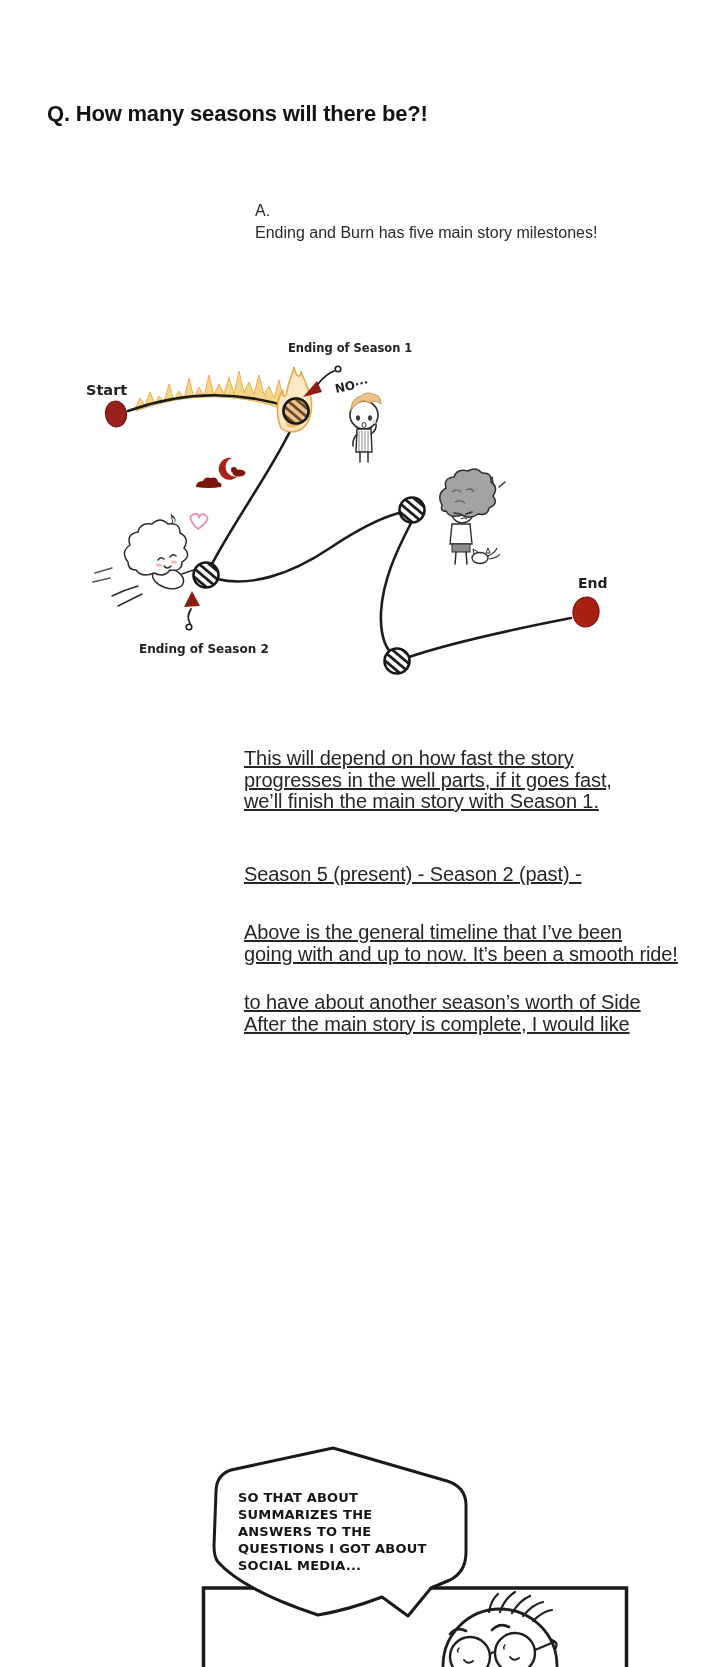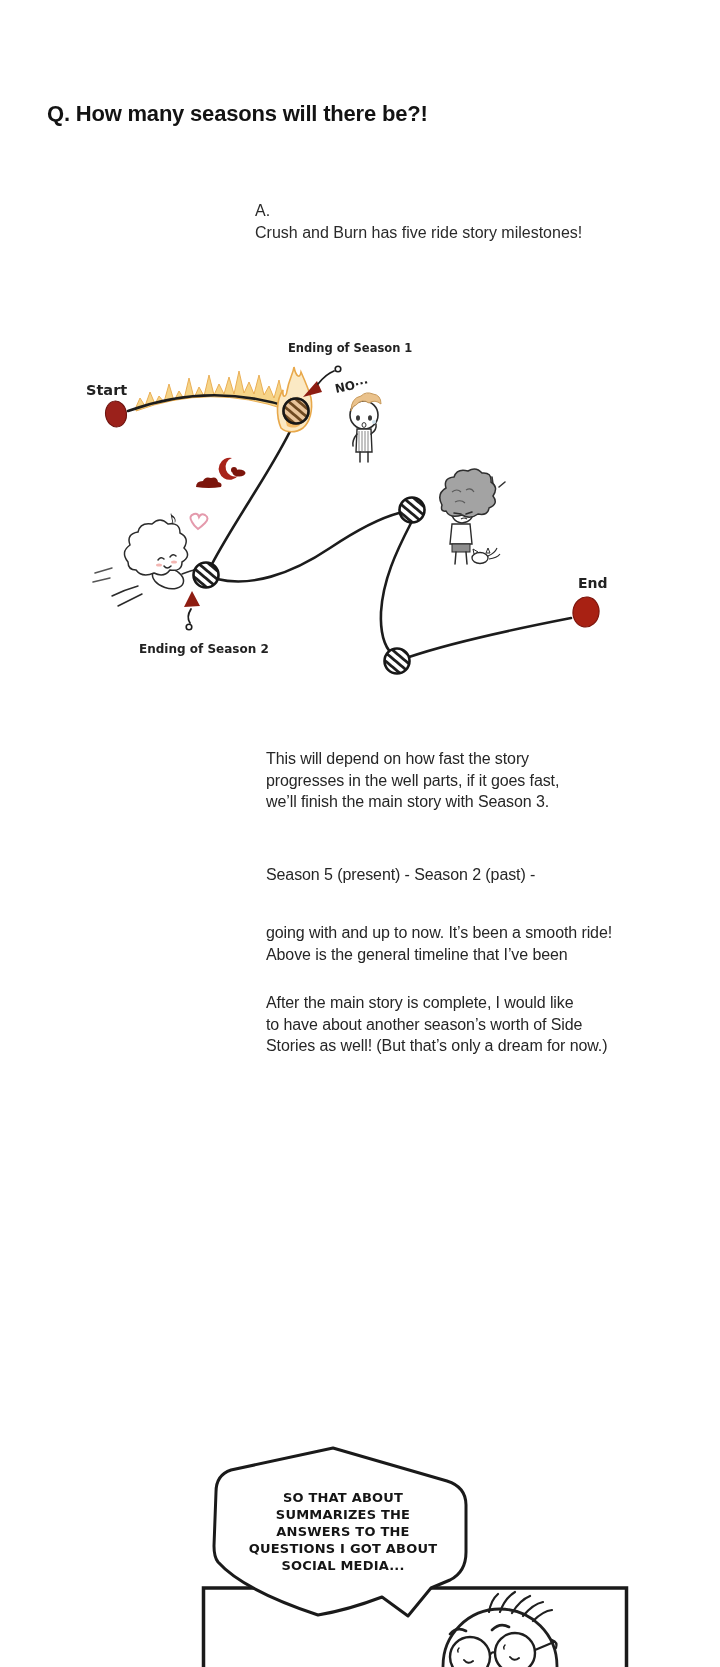--- a/index.html
+++ b/index.html
@@ -1,41 +1,41 @@
 <!DOCTYPE html>
 <html><head>
 <meta charset="utf-8">
 <style>
   html,body{margin:0;padding:0;background:#ffffff;}
   .page{position:relative;width:720px;height:1667px;background:#ffffff;overflow:hidden;
         font-family:"Liberation Sans",sans-serif;color:#232323;padding-left:8px;}
   .question{position:absolute;left:47px;top:101px;margin:0;font-size:22px;font-weight:700;
             letter-spacing:-0.2px;color:#131313;}
   .answer-block{position:absolute;left:255px;top:200px;font-size:16px;line-height:22px;color:#2a2a2a;}
-  .para{position:absolute;left:266px;font-size:16px;line-height:21.5px;color:#262626;letter-spacing:-0.1px;}
+  .para{position:absolute;left:244px;font-size:20px;line-height:21.5px;color:#262626;letter-spacing:-0.1px;text-decoration:underline;}
   .p1{top:748px}.p2{top:864px}.p3{top:922px}.p4{top:992px}
   .diagram-svg{position:absolute;left:0;top:280px;width:720px;height:420px;}
   .bottom-svg{position:absolute;left:0;top:1355px;width:720px;height:312px;}
   .hw{font-family:"DejaVu Sans",sans-serif;font-weight:700;fill:#222222;}
-  .bubble-text{position:absolute;left:238px;top:1489px;width:210px;text-align:center;
+  .bubble-text{position:absolute;left:238px;top:1489px;width:210px;text-align:left;
                font-family:"DejaVu Sans",sans-serif;font-size:13px;font-weight:700;
                line-height:17px;letter-spacing:0.2px;color:#151515;z-index:5;}
   .ln{stroke:#1c1c1c;stroke-width:2.6;fill:none;stroke-linecap:round;}
   .sk{stroke:#2b2b2b;stroke-width:1.5;fill:none;stroke-linecap:round;}
 </style>
 </head>
 <body>
 
 <div class="page">
 
   <h1 class="question">Q. How many seasons will there be?!</h1>
 
   <div class="answer-block">
     <div>A.</div>
-    <div>Crush and Burn has five ride story milestones!</div>
+    <div>Ending and Burn has five main story milestones!</div>
   </div>
 
   <svg class="diagram-svg" viewBox="0 280 720 420">
     <defs>
       <pattern id="hatch" width="6.5" height="6.5" patternUnits="userSpaceOnUse" patternTransform="rotate(-50)">
         <rect width="6.5" height="6.5" fill="#ffffff"></rect>
         <rect width="2.8" height="6.5" fill="#1f1f1f"></rect>
       </pattern>
     </defs>
 
@@ -127,33 +127,32 @@
 
     <circle cx="397" cy="661" r="12.5" fill="url(#hatch)" stroke="#171717" stroke-width="2.6"></circle>
 
     <ellipse cx="586" cy="612" rx="13" ry="15" transform="rotate(8 586 612)" fill="#a82113" stroke="#7e150c" stroke-width="1.2"></ellipse>
     <text class="hw" x="578" y="588" font-size="14">End</text>
   </svg>
 
   <div class="para p1">
     <div>This will depend on how fast the story</div>
     <div>progresses in the well parts, if it goes fast,</div>
-    <div>we’ll finish the main story with Season 3.</div>
+    <div>we’ll finish the main story with Season 1.</div>
   </div>
   <div class="para p2">
     <div>Season 5 (present) - Season 2 (past) -</div>
   </div>
   <div class="para p3">
+    <div>Above is the general timeline that I’ve been</div>
     <div>going with and up to now. It’s been a smooth ride!</div>
-    <div>Above is the general timeline that I’ve been</div>
   </div>
   <div class="para p4">
+    <div>to have about another season’s worth of Side</div>
     <div>After the main story is complete, I would like</div>
-    <div>to have about another season’s worth of Side</div>
-    <div>Stories as well! (But that’s only a dream for now.)</div>
   </div>
 
   <svg class="bottom-svg" viewBox="0 1355 720 312">
     <rect x="203.5" y="1588" width="423" height="95" fill="#ffffff" stroke="#1a1a1a" stroke-width="3.5"></rect>
 
     <g stroke="#1f1f1f" fill="none" stroke-linecap="round">
       <circle cx="500" cy="1666" r="57" fill="#ffffff" stroke-width="2.8"></circle>
       <path d="M489,1612 Q491,1600 498,1594 M500,1612 Q505,1598 515,1592 M512,1613 Q520,1600 530,1596 M523,1616 Q533,1604 543,1602 M533,1621 Q543,1611 552,1610" stroke-width="2.2"></path>
       <path d="M450,1634 Q457,1626 466,1631 M492,1630 Q500,1622 509,1627" stroke-width="2.6"></path>
       <circle cx="470" cy="1657" r="20" stroke-width="2.4"></circle>

